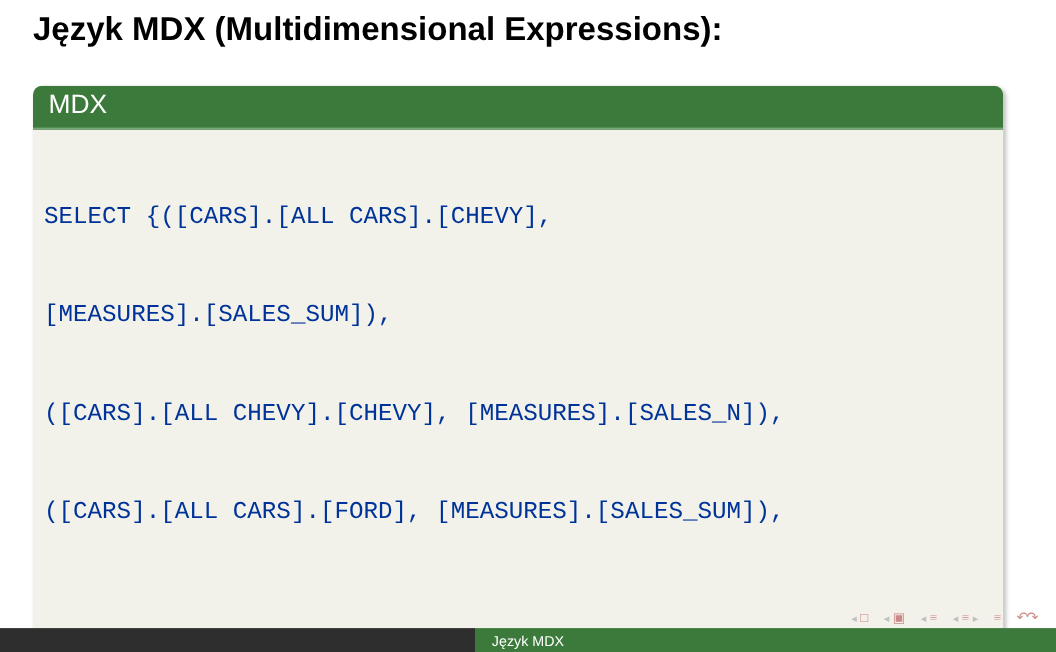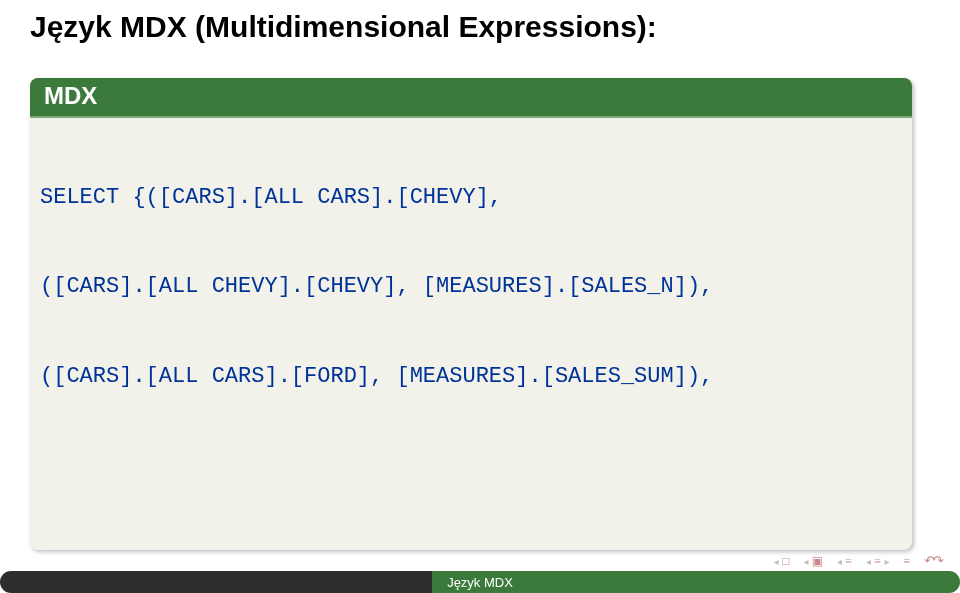--- a/index.html
+++ b/index.html
@@ -30,21 +30,20 @@
     box-shadow: 2px 2px 4px rgba(0,0,0,0.25);
     background: #f2f2ea;
   }
   .block-header {
     background: #3b7a3b;
     color: #fff;
     font-family: Arial, Helvetica, sans-serif;
     font-size: 24px;
     padding: 4px 14px 6px 14px;
     border-bottom: 2px solid #7aa87a;
-    font-weight: bold;
   }
   .block-body {
     padding: 6px 10px 10px 10px;
     font-family: "Courier New", Courier, monospace;
     font-size: 22px;
     line-height: 1.35;
     color: #003399;
     white-space: pre-wrap;
   }
   .footer-bar {
@@ -53,21 +52,20 @@
     left: 0;
     right: 0;
     height: 22px;
     background: linear-gradient(to right, #2e2e2e 0%, #2e2e2e 45%, #3b7a3b 45%, #3b7a3b 100%);
     display: flex;
     align-items: center;
     justify-content: center;
     font-family: Arial, Helvetica, sans-serif;
     font-size: 13px;
     color: #fff;
-    border-radius: 11px;
   }
   .nav-icons {
     position: absolute;
     bottom: 24px;
     right: 18px;
     display: flex;
     gap: 14px;
     align-items: center;
     color: #bfbfbf;
     font-size: 13px;
@@ -87,20 +85,21 @@
 </style>
 </head>
 <body>
 
 <div class="slide-title">Język MDX (Multidimensional Expressions):</div>
 
 <div class="block">
   <div class="block-header">MDX</div>
   <div class="block-body">
     <div>SELECT {([CARS].[ALL CARS].[CHEVY],</div>
+    <div>[MEASURES].[SALES_SUM]),</div>
     <div>([CARS].[ALL CHEVY].[CHEVY], [MEASURES].[SALES_N]),</div>
     <div>([CARS].[ALL CARS].[FORD], [MEASURES].[SALES_SUM]),</div>
     
     
     
   </div>
 </div>
 
 <div class="nav-icons">
   <span><span class="tri">◂</span> <span class="glyph">□</span></span>

